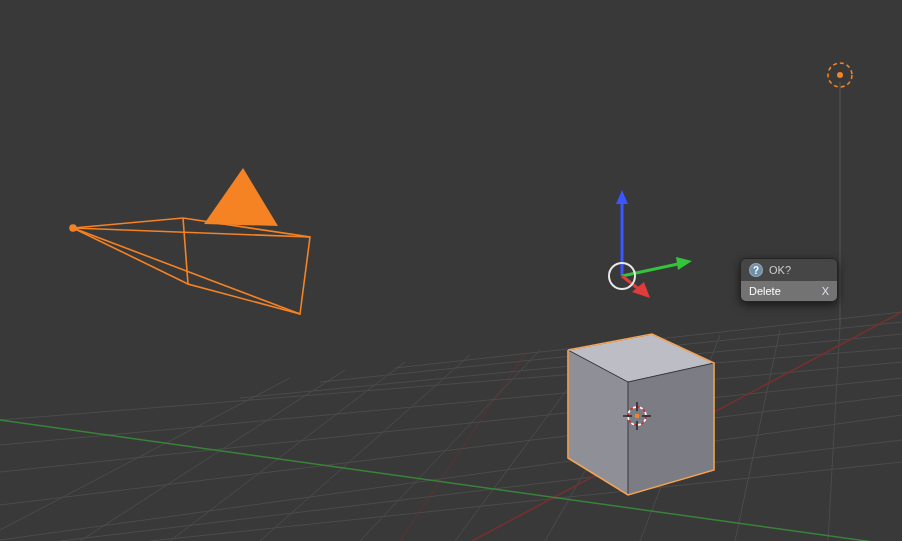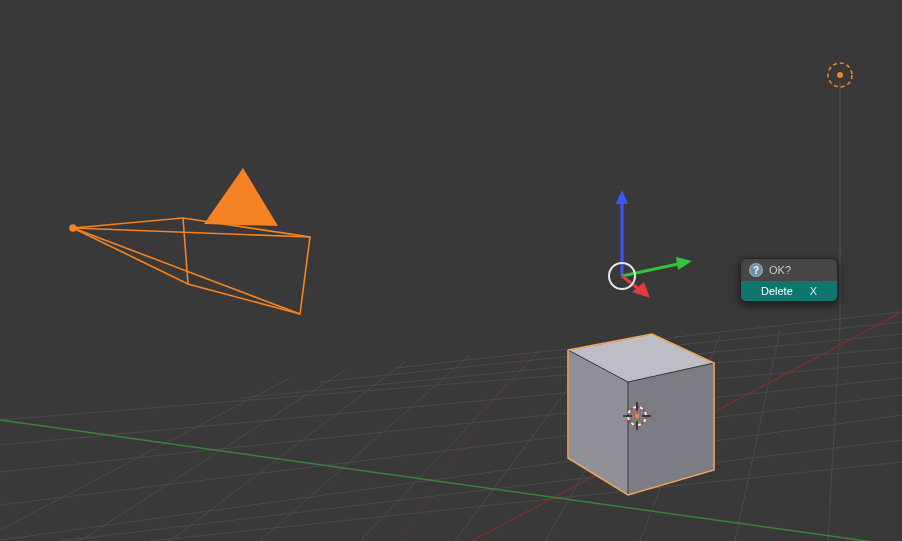--- a/index.html
+++ b/index.html
@@ -1,20 +1,20 @@
 <!DOCTYPE html>
 <html><head>
 <meta charset="utf-8">
 <style>
   html,body{margin:0;padding:0;width:902px;height:541px;background:#393939;overflow:hidden;font-family:Helvetica,Arial,sans-serif;font-size:11px;color:#ddd}
   .viewport{position:relative;width:902px;height:541px}
   svg.scene{position:absolute;top:0;left:0}
   .popup{position:absolute;width:96px;border-radius:6px;background:#3d3d3d;box-shadow:0 3px 10px rgba(0,0,0,.6);border:1px solid #232323;overflow:hidden}
   .popup-header{display:flex;align-items:center;gap:6px;padding:4px 8px;background:#464646;color:#ccc}
-  .popup-item{display:flex;justify-content:space-between;align-items:center;padding:4px 20px;background:#0f766e;color:#fff;cursor:pointer}
+  .popup-item{display:flex;justify-content:space-between;align-items:center;padding:4px 8px;background:#737373;color:#fff;cursor:pointer}
   .qmark{width:14px;height:14px;border-radius:50%;background:#6f8ea8;display:flex;align-items:center;justify-content:center;color:#fff;font-weight:bold;font-size:10px;box-shadow:inset 0 0 0 1px rgba(255,255,255,.25)}
   .shortcut{color:#e8f0ff;opacity:.9}
 </style>
 </head>
 <body>
 
 <div class="viewport">
 
 <svg class="scene" width="902" height="541" viewBox="0 0 902 541">
 

